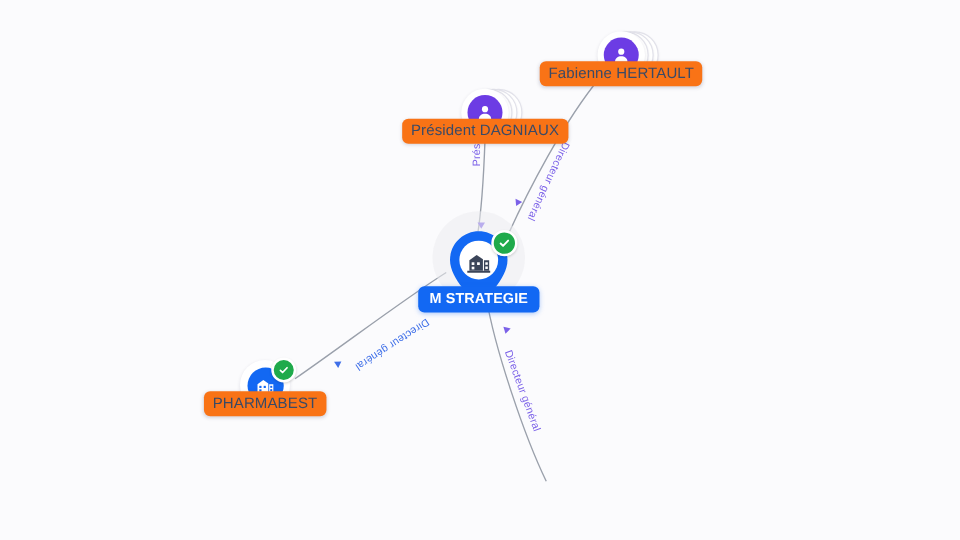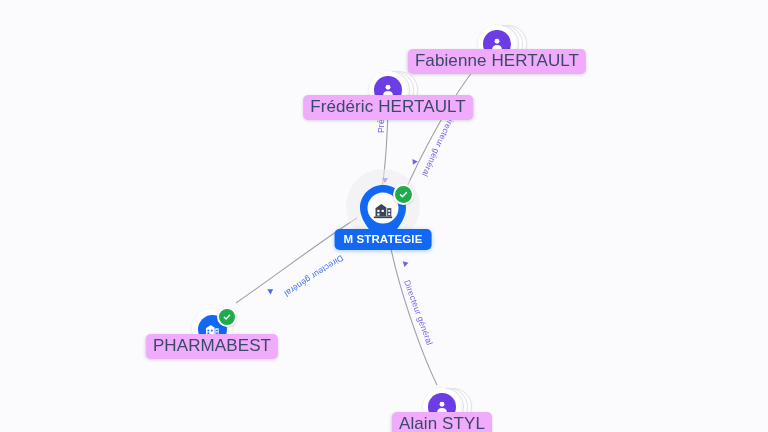--- a/index.html
+++ b/index.html
@@ -102,25 +102,25 @@
     align-items: center;
     justify-content: center;
     box-shadow: 0 1px 2px rgba(0,0,0,.16);
   }
 
   
   .node-label {
     position: absolute;
     transform: translateX(-50%);
     white-space: nowrap;
-    background: #f0abfc;
+    background: #f97316;
     color: #3a4a66;
     border-radius: 5px;
     padding: 3px 7px 4px 7px;
-    font-size: 17px;
+    font-size: 12px;
     line-height: 1.05;
     letter-spacing: .1px;
     box-shadow: 0 1px 3px rgba(40,40,80,.18);
   }
   .node-label.primary {
     background: #1268f3;
     color: #ffffff;
     font-size: 11.5px;
     font-weight: 700;
     padding: 4px 9px 5px 9px;
@@ -198,21 +198,21 @@
     <div class="stack" style="width:36px;height:36px;margin-left:7px;"></div>
     <div class="stack" style="width:36px;height:36px;margin-left:3px;"></div>
     <div class="avatar-ring" style="width:38px;height:38px;">
       <div class="avatar-disc" style="width:28px;height:28px;background:#6c3ce4;">
         <svg width="16" height="16" viewBox="0 0 24 24" fill="#ffffff">
           <circle cx="12" cy="8" r="3.7"></circle>
           <path d="M4.6 20c0-4.1 3.3-6.4 7.4-6.4s7.4 2.3 7.4 6.4z"></path>
         </svg>
       </div>
     </div>
-    <div class="node-label" style="left:50%; top:24px;">Frédéric HERTAULT</div>
+    <div class="node-label" style="left:50%; top:24px;">Président DAGNIAUX</div>
   </div>
 
   <div class="node" style="left:383px; top:214px;">
     <div class="node-halo" style="width:74px;height:74px;margin-top:-8px;"></div>
 
     <div class="pin-wrap">
       <svg class="pin" viewBox="0 0 56 62">
         <path d="M28 2C15.3 2 5 12.3 5 25c0 15.6 19.4 32.4 21.2 33.9a2.8 2.8 0 0 0 3.6 0C31.6 57.4 51 40.6 51 25 51 12.3 40.7 2 28 2z" fill="#1268f3"></path>
         <circle cx="28" cy="25" r="15.5" fill="#ffffff"></circle>
       </svg>
@@ -231,21 +231,21 @@
       <div class="badge-check" style="width:17px;height:17px;left:38px;top:1px;">
         <svg width="9" height="9" viewBox="0 0 24 24" fill="none" stroke="#ffffff" stroke-width="4" stroke-linecap="round" stroke-linejoin="round">
           <path d="M4 12.8l5.2 5.2L20 6.6"></path>
         </svg>
       </div>
     </div>
 
     <div class="node-label primary" style="left:50%; top:46px;">M STRATEGIE</div>
   </div>
 
-  <div class="node" style="left:212px; top:329px;">
+  <div class="node" style="left:212px; top:308px;">
     <div class="avatar-ring" style="width:40px;height:40px;">
       <div class="avatar-disc" style="width:29px;height:29px;background:#1268f3;">
         <svg width="18" height="16" viewBox="0 0 26 24" fill="#ffffff">
           <path d="M2 21h22v2H2z"></path>
           <path d="M4 11l7-5 6 4.2V21H4z"></path>
           <path d="M18 11h5v10h-5z"></path>
           <rect x="6.2" y="13" width="2.6" height="2.6" fill="#1268f3"></rect>
           <rect x="11.4" y="13" width="2.6" height="2.6" fill="#1268f3"></rect>
           <rect x="6.2" y="17.2" width="2.6" height="2.6" fill="#1268f3"></rect>
           <rect x="19.3" y="13" width="2.4" height="2.4" fill="#1268f3"></rect>
@@ -254,28 +254,14 @@
       </div>
     </div>
     <div class="badge-check" style="width:16px;height:16px;left:25px;top:-2px;">
       <svg width="8" height="8" viewBox="0 0 24 24" fill="none" stroke="#ffffff" stroke-width="4" stroke-linecap="round" stroke-linejoin="round">
         <path d="M4 12.8l5.2 5.2L20 6.6"></path>
       </svg>
     </div>
     <div class="node-label" style="left:50%; top:25px;">PHARMABEST</div>
   </div>
 
-  <div class="node" style="left:442px; top:407px;">
-    <div class="stack" style="width:36px;height:36px;margin-left:11px;"></div>
-    <div class="stack" style="width:36px;height:36px;margin-left:7px;"></div>
-    <div class="stack" style="width:36px;height:36px;margin-left:3px;"></div>
-    <div class="avatar-ring" style="width:38px;height:38px;">
-      <div class="avatar-disc" style="width:28px;height:28px;background:#6c3ce4;">
-        <svg width="16" height="16" viewBox="0 0 24 24" fill="#ffffff">
-          <circle cx="12" cy="8" r="3.7"></circle>
-          <path d="M4.6 20c0-4.1 3.3-6.4 7.4-6.4s7.4 2.3 7.4 6.4z"></path>
-        </svg>
-      </div>
-    </div>
-    <div class="node-label" style="left:50%; top:24px;">Alain STYL</div>
-  </div>
 
 </div>
 
 </body></html>

